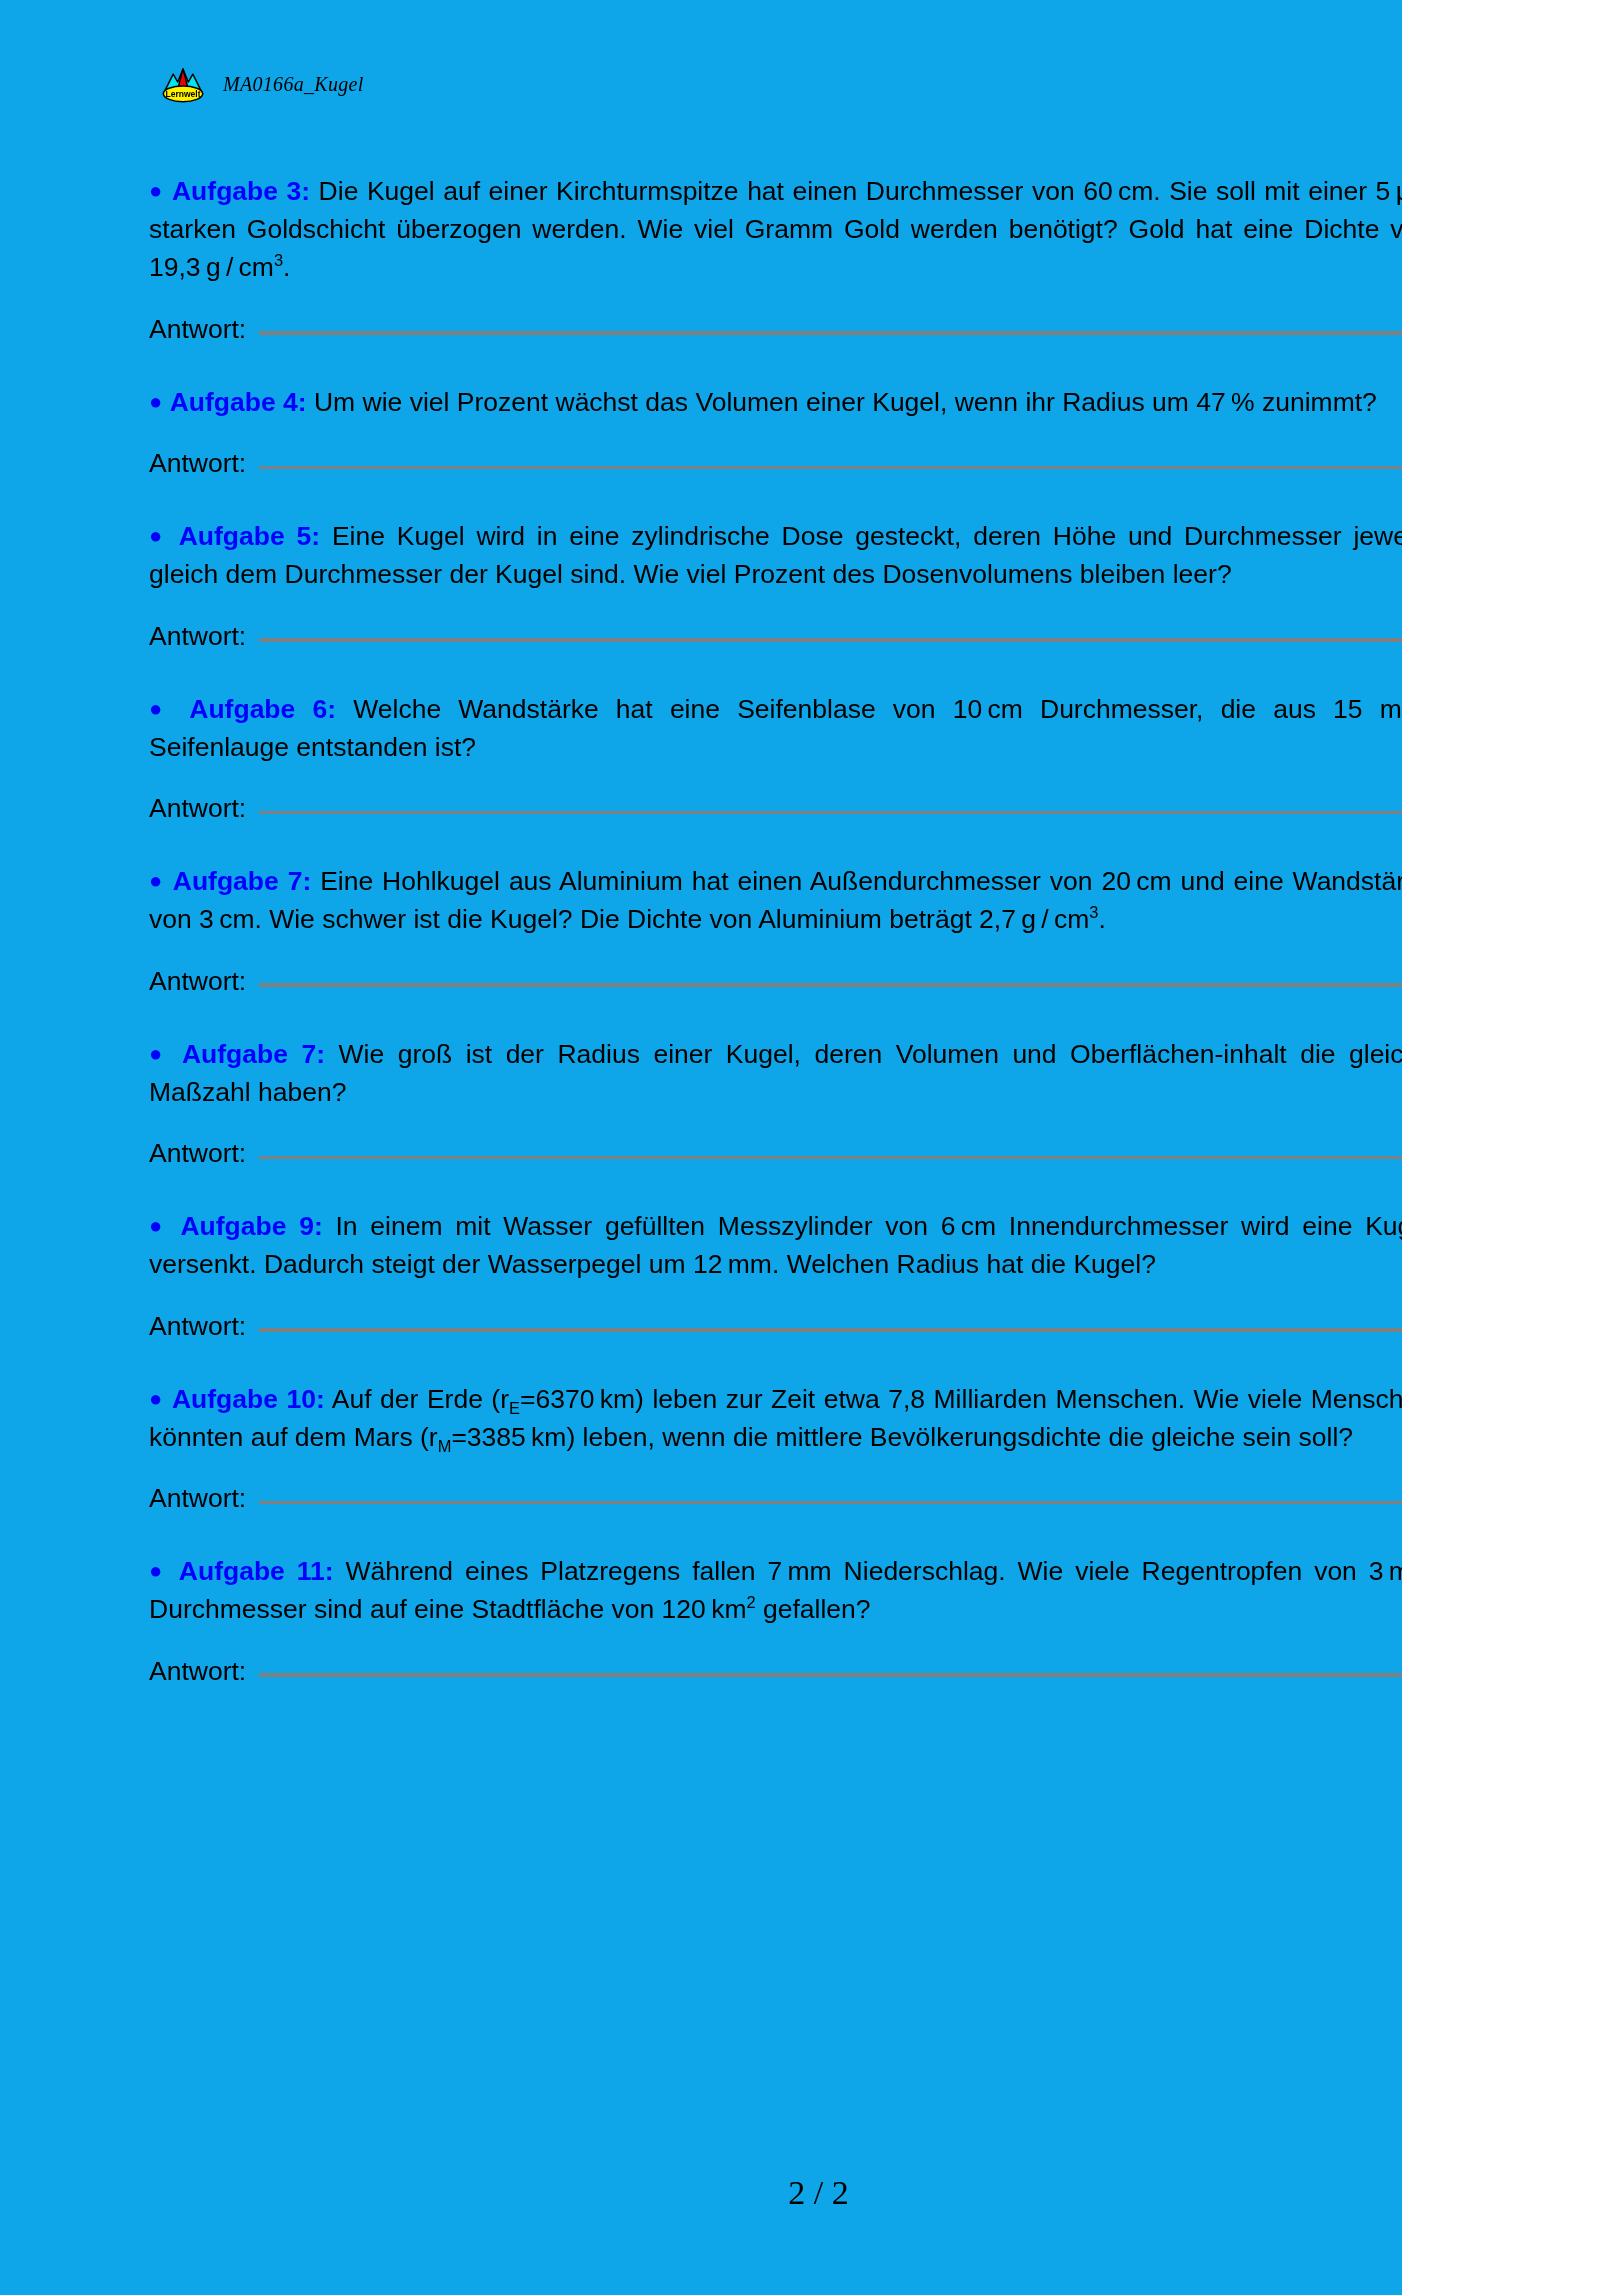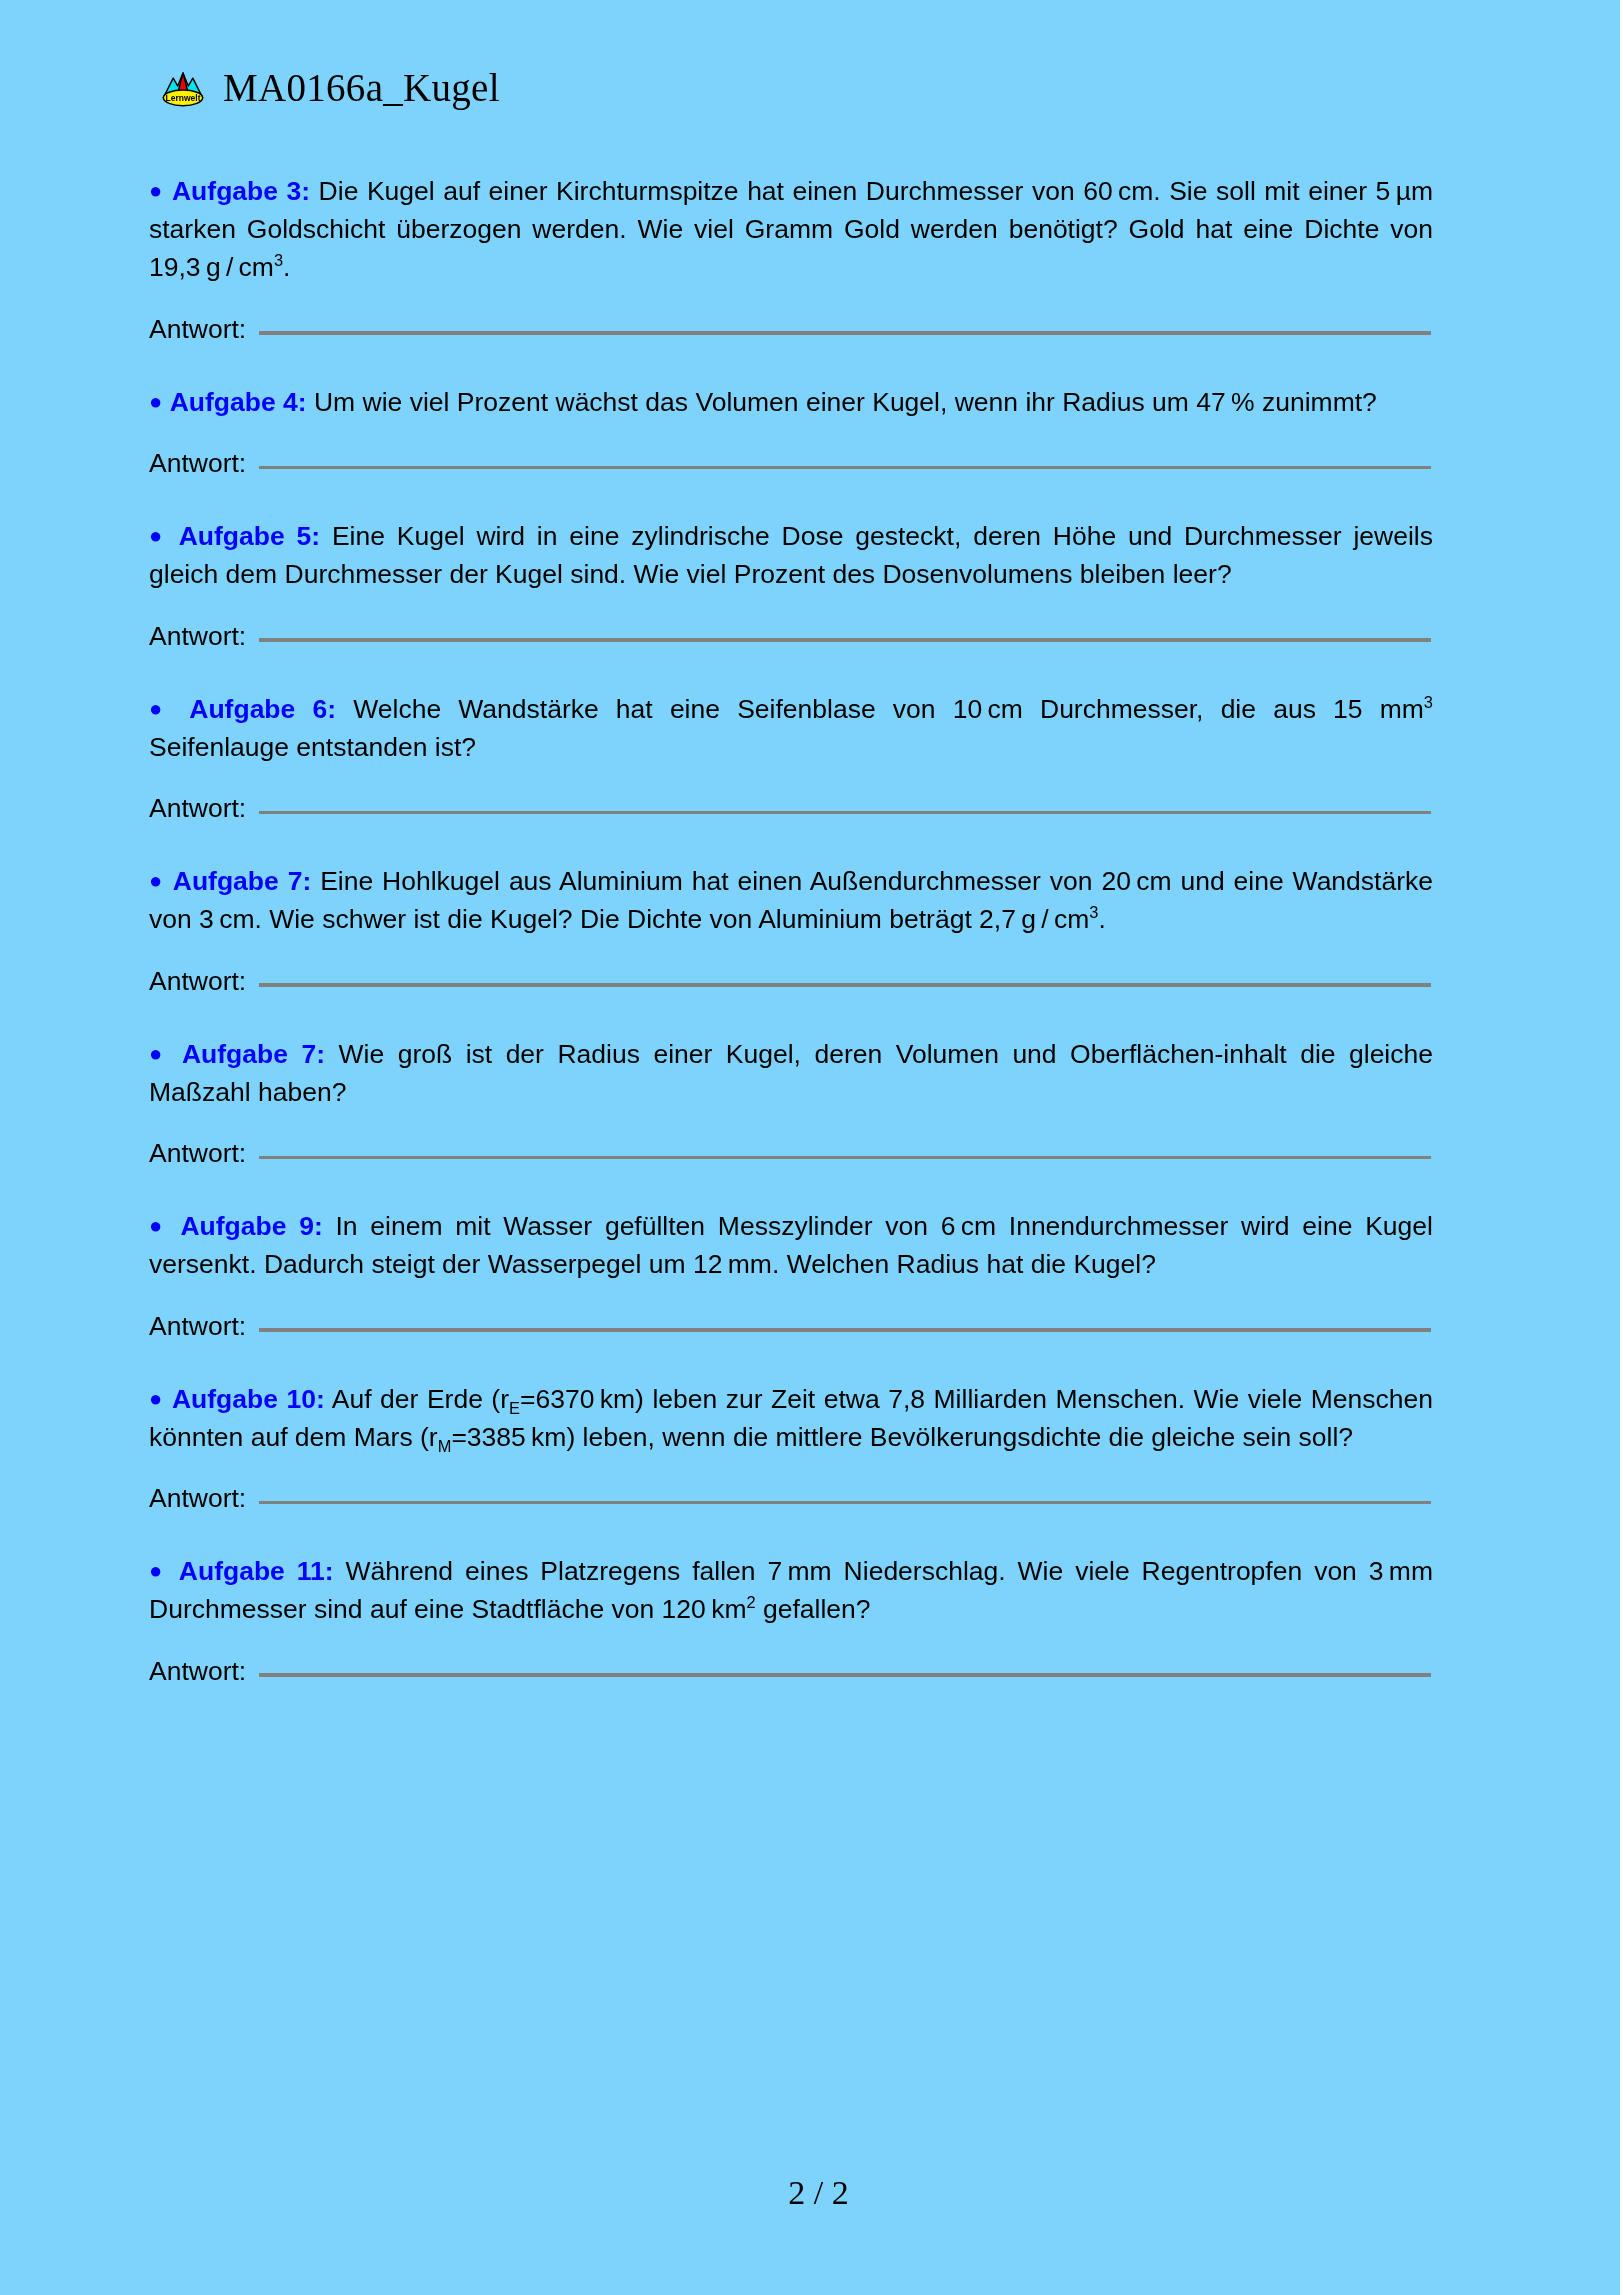--- a/index.html
+++ b/index.html
@@ -2,23 +2,23 @@
 <html style="font-size:10.5px"><head>
 <meta charset="utf-8">
 <style>
   html, body {
     margin: 0;
     padding: 0;
     background: #ffffff;
   }
   .page {
     position: relative;
-    width: 1620px;
+    width: 1402px;
     height: 2295px;
-    background: #7dd3fc;
+    background: #0ea5e9;
     box-sizing: border-box;
     font-family: "Liberation Sans", sans-serif;
     overflow: hidden;
   }
 
   
   .header {
     position: absolute;
     left: 160px;
     top: 65px;
@@ -26,21 +26,22 @@
     align-items: center;
     gap: 17px;
   }
   .logo {
     width: 46px;
     height: 38px;
     display: block;
   }
   .doc-title {
     font-family: "Liberation Serif", serif;
-    font-size: 39px;
+    font-style: italic;
+    font-size: 20px;
     color: #000000;
     letter-spacing: 0.3px;
     white-space: nowrap;
   }
 
   
   .content {
     position: absolute;
     left: 149px;
     top: 172px;

